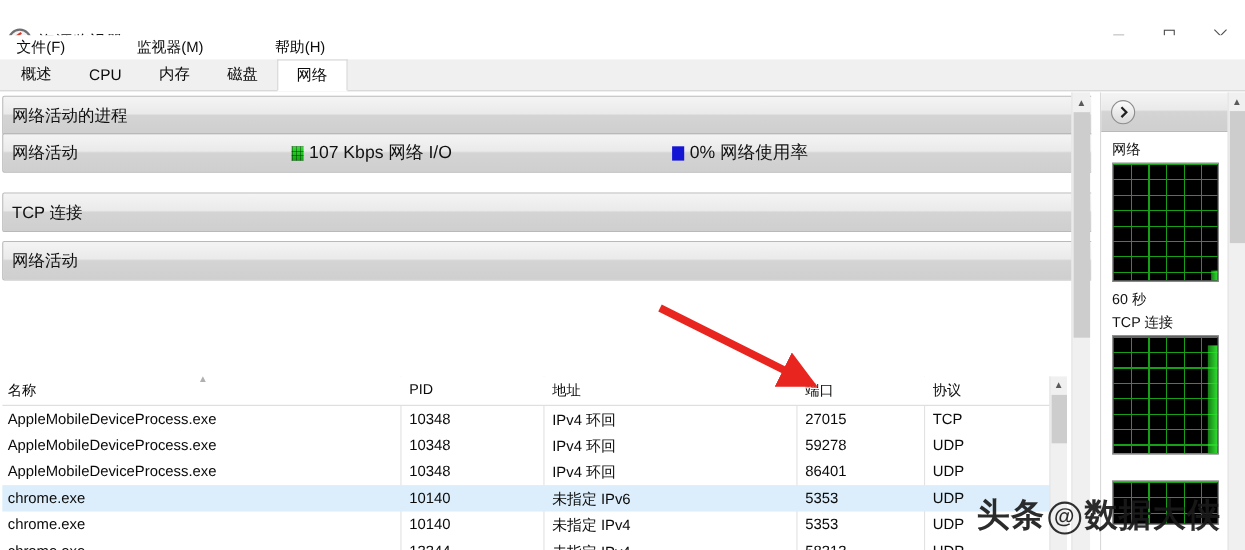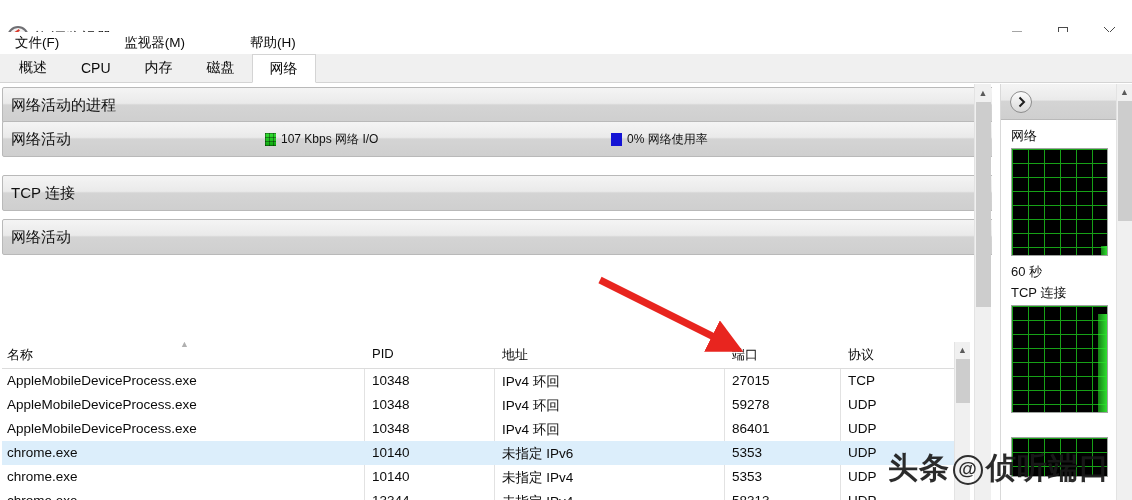--- a/index.html
+++ b/index.html
@@ -154,21 +154,21 @@
     display: flex;
     align-items: center;
     justify-content: center;
   }
   .chev svg { display: block; }
 
   .legend {
     position: absolute;
     display: flex;
     align-items: center;
-    font-size: 12px;
+    font-size: 16px;
     color: #111;
     white-space: nowrap;
   }
   .legend .sw {
     width: 11px; height: 13px;
     margin-right: 5px;
     display: inline-block;
   }
   .sw-green {
     background:
@@ -572,14 +572,14 @@
 <svg class="annot">
   <defs>
     <marker id="arrowhead" markerWidth="5" markerHeight="5" refX="1.6" refY="2.5" orient="auto">
       <polygon points="0,0 5,2.5 0,5" fill="#e8251f"></polygon>
     </marker>
   </defs>
   <line x1="600" y1="280" x2="722" y2="341" stroke="#e8251f" stroke-width="7" marker-end="url(#arrowhead)"></line>
 </svg>
 
 <div class="watermark">
-  <span>头条</span><span class="at">@</span><span>侦听端口</span>
+  <span>头条</span><span class="at">@</span><span>数据大侠</span>
 </div>
 
 </body></html>

